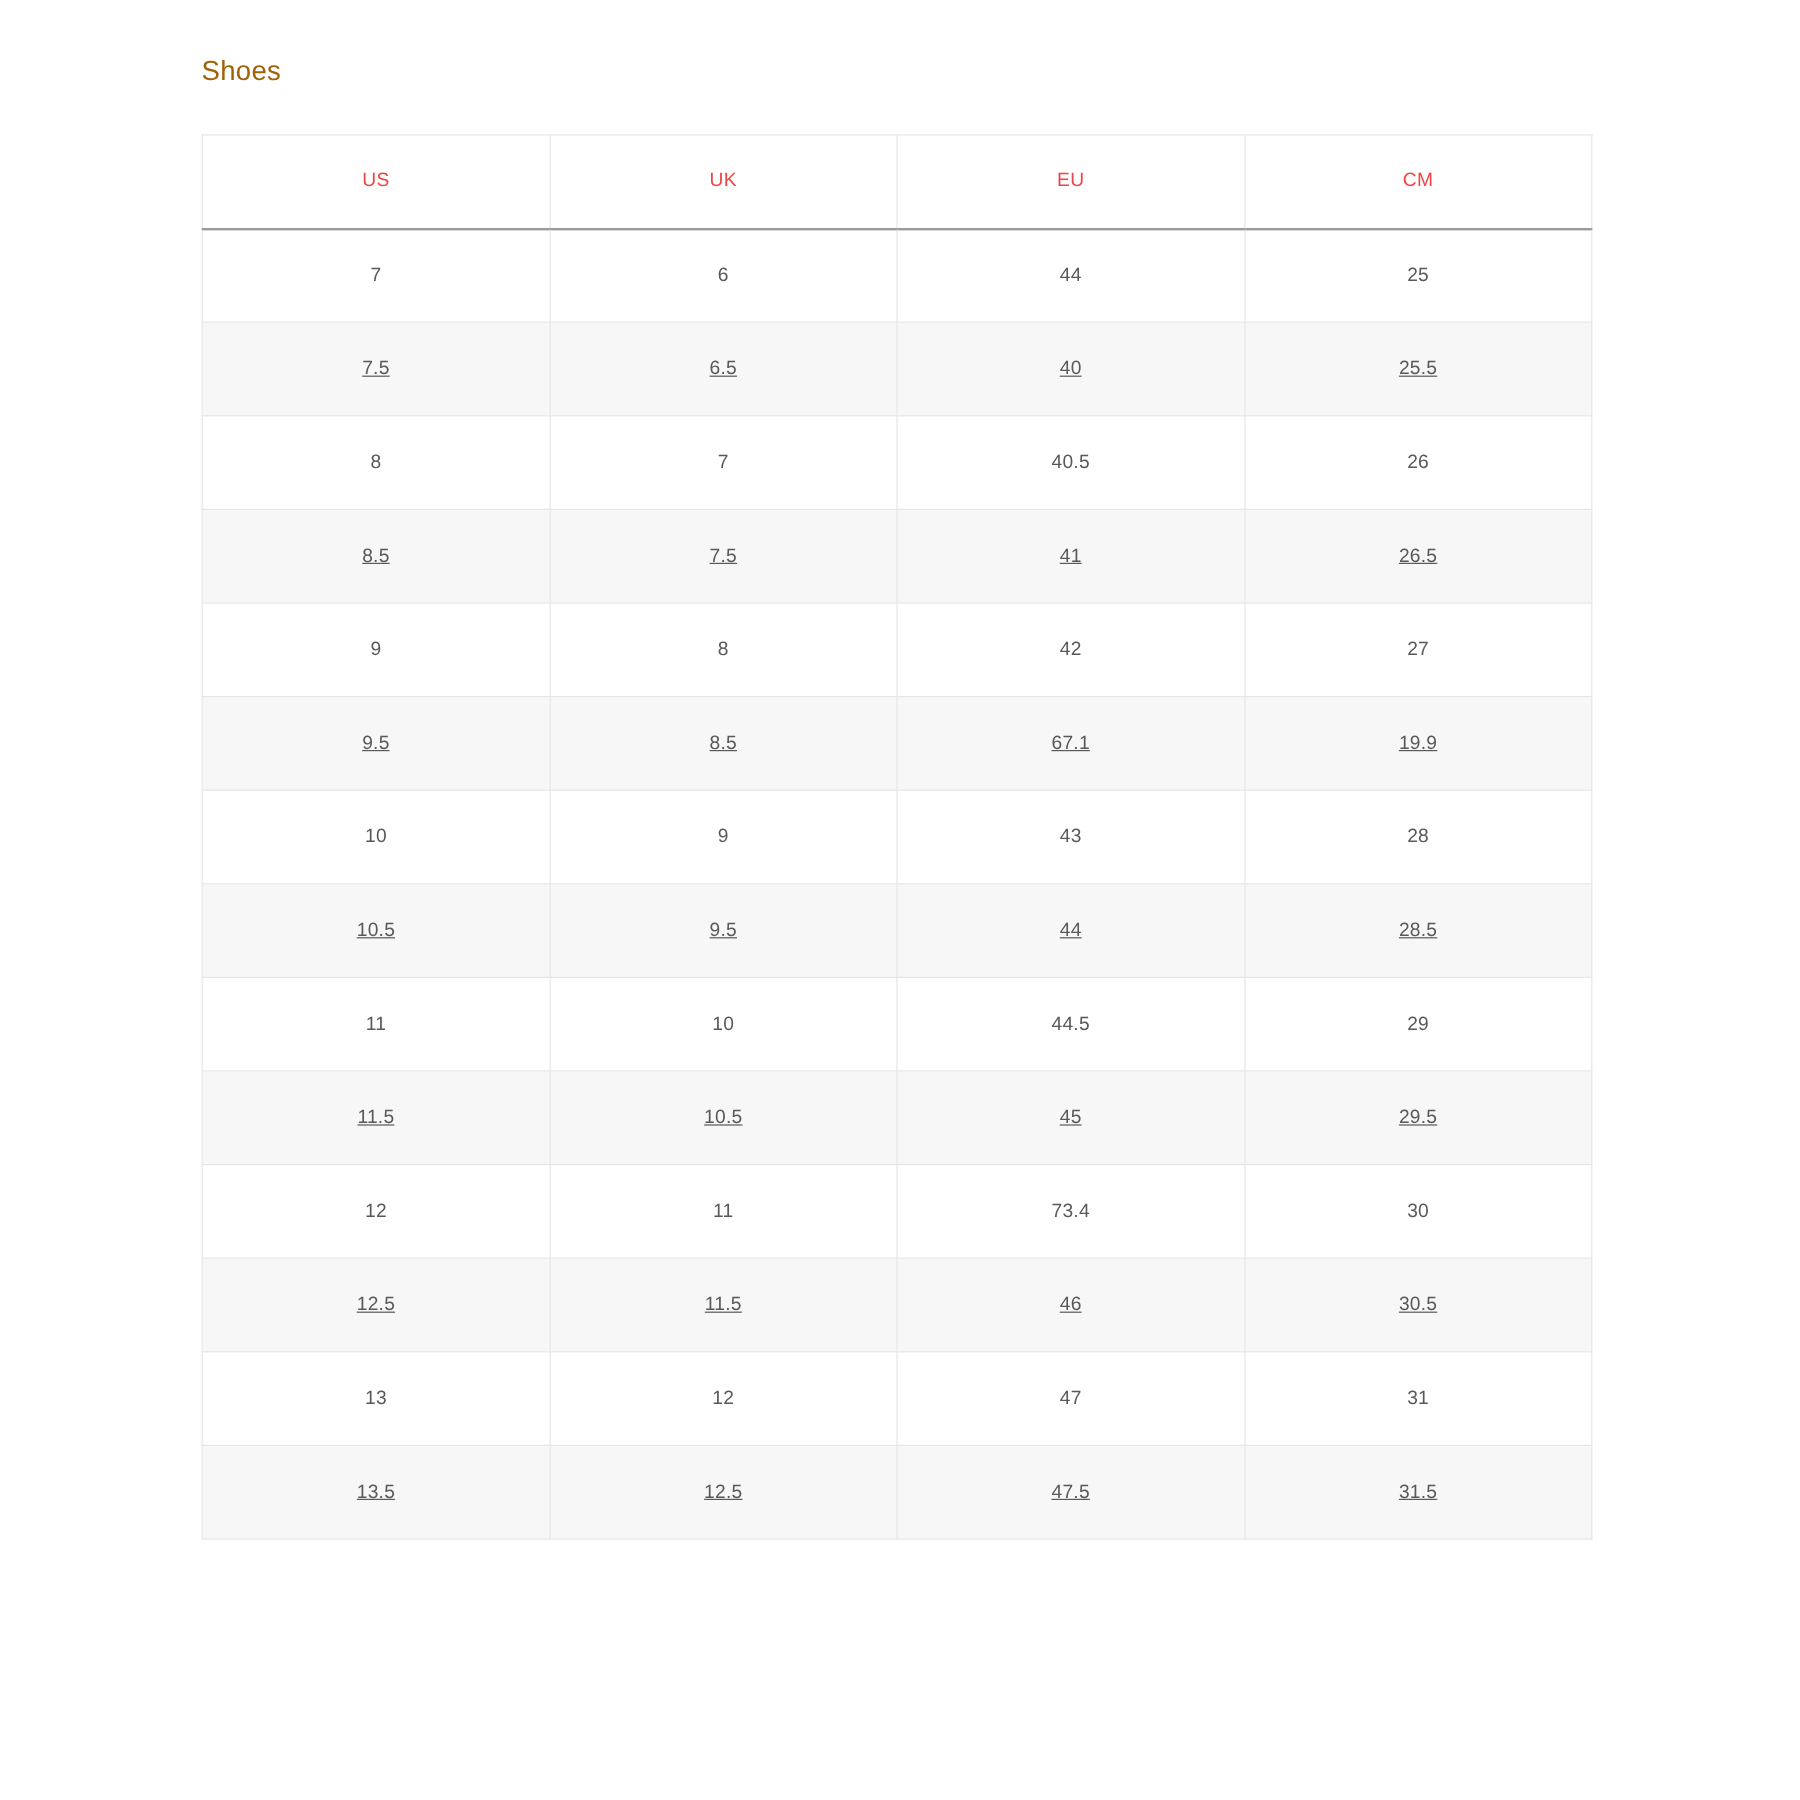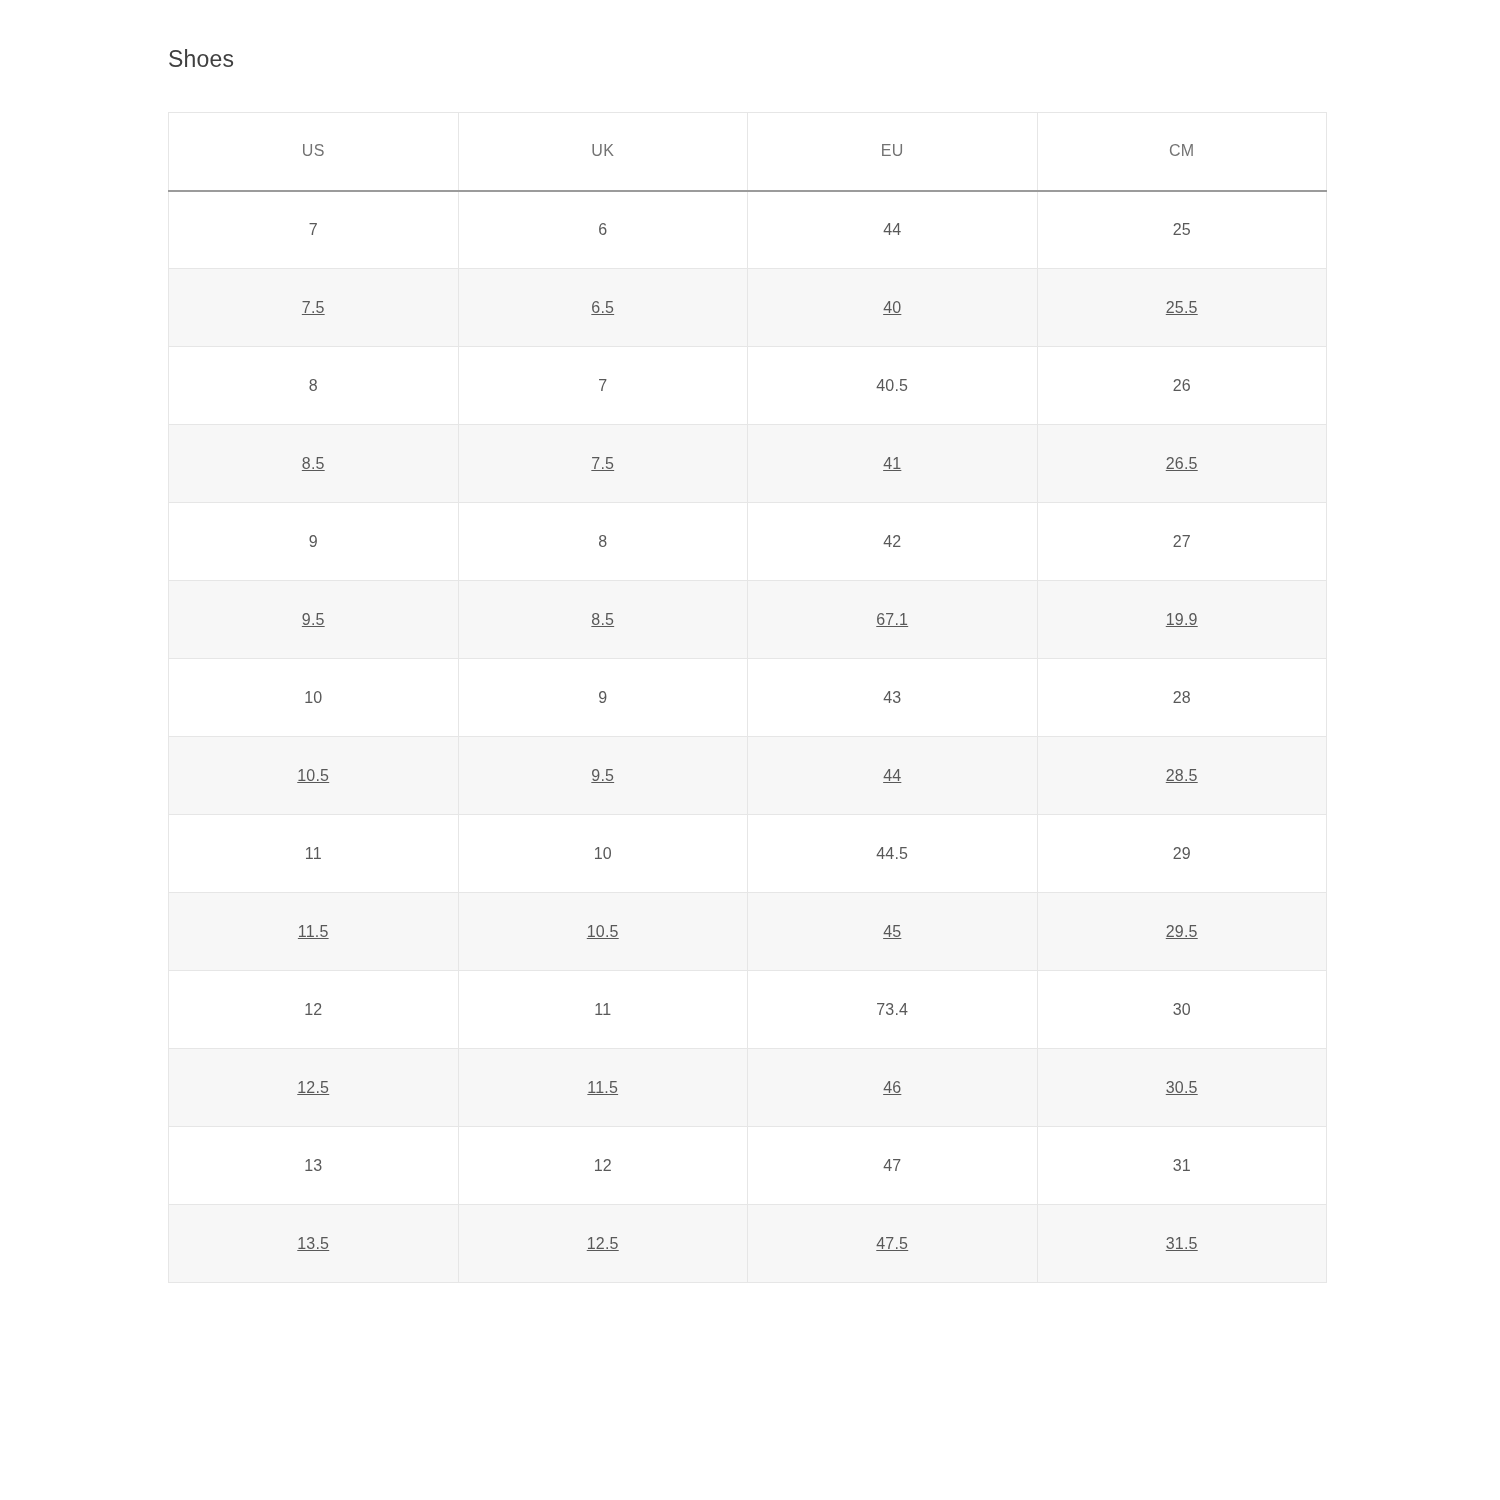--- a/index.html
+++ b/index.html
@@ -18,21 +18,21 @@
     width: 1500px;
     height: 1500px;
     box-sizing: border-box;
   }
   .page-title {
     position: absolute;
     left: 168px;
     top: 44px;
     font-size: 23px;
     line-height: 30px;
-    color: #404040;
+    color: #a16207;
     font-weight: 400;
     letter-spacing: 0.2px;
     white-space: nowrap;
   }
   .size-table-wrap {
     position: absolute;
     left: 168px;
     top: 112px;
     width: 1159px;
   }
@@ -49,21 +49,21 @@
     height: 78px;
     box-sizing: border-box;
     text-align: center;
     vertical-align: middle;
     border: 1px solid #e6e6e6;
     font-weight: 400;
     padding: 0 6px;
   }
   table.size-table thead th {
     font-size: 16px;
-    color: #737373;
+    color: #ef4444;
     background: #ffffff;
     border-bottom: 2px solid #9b9b9b;
     letter-spacing: 0.3px;
   }
   table.size-table tbody td {
     font-size: 16px;
     color: #595959;
     background: #ffffff;
     letter-spacing: 0.2px;
   }

